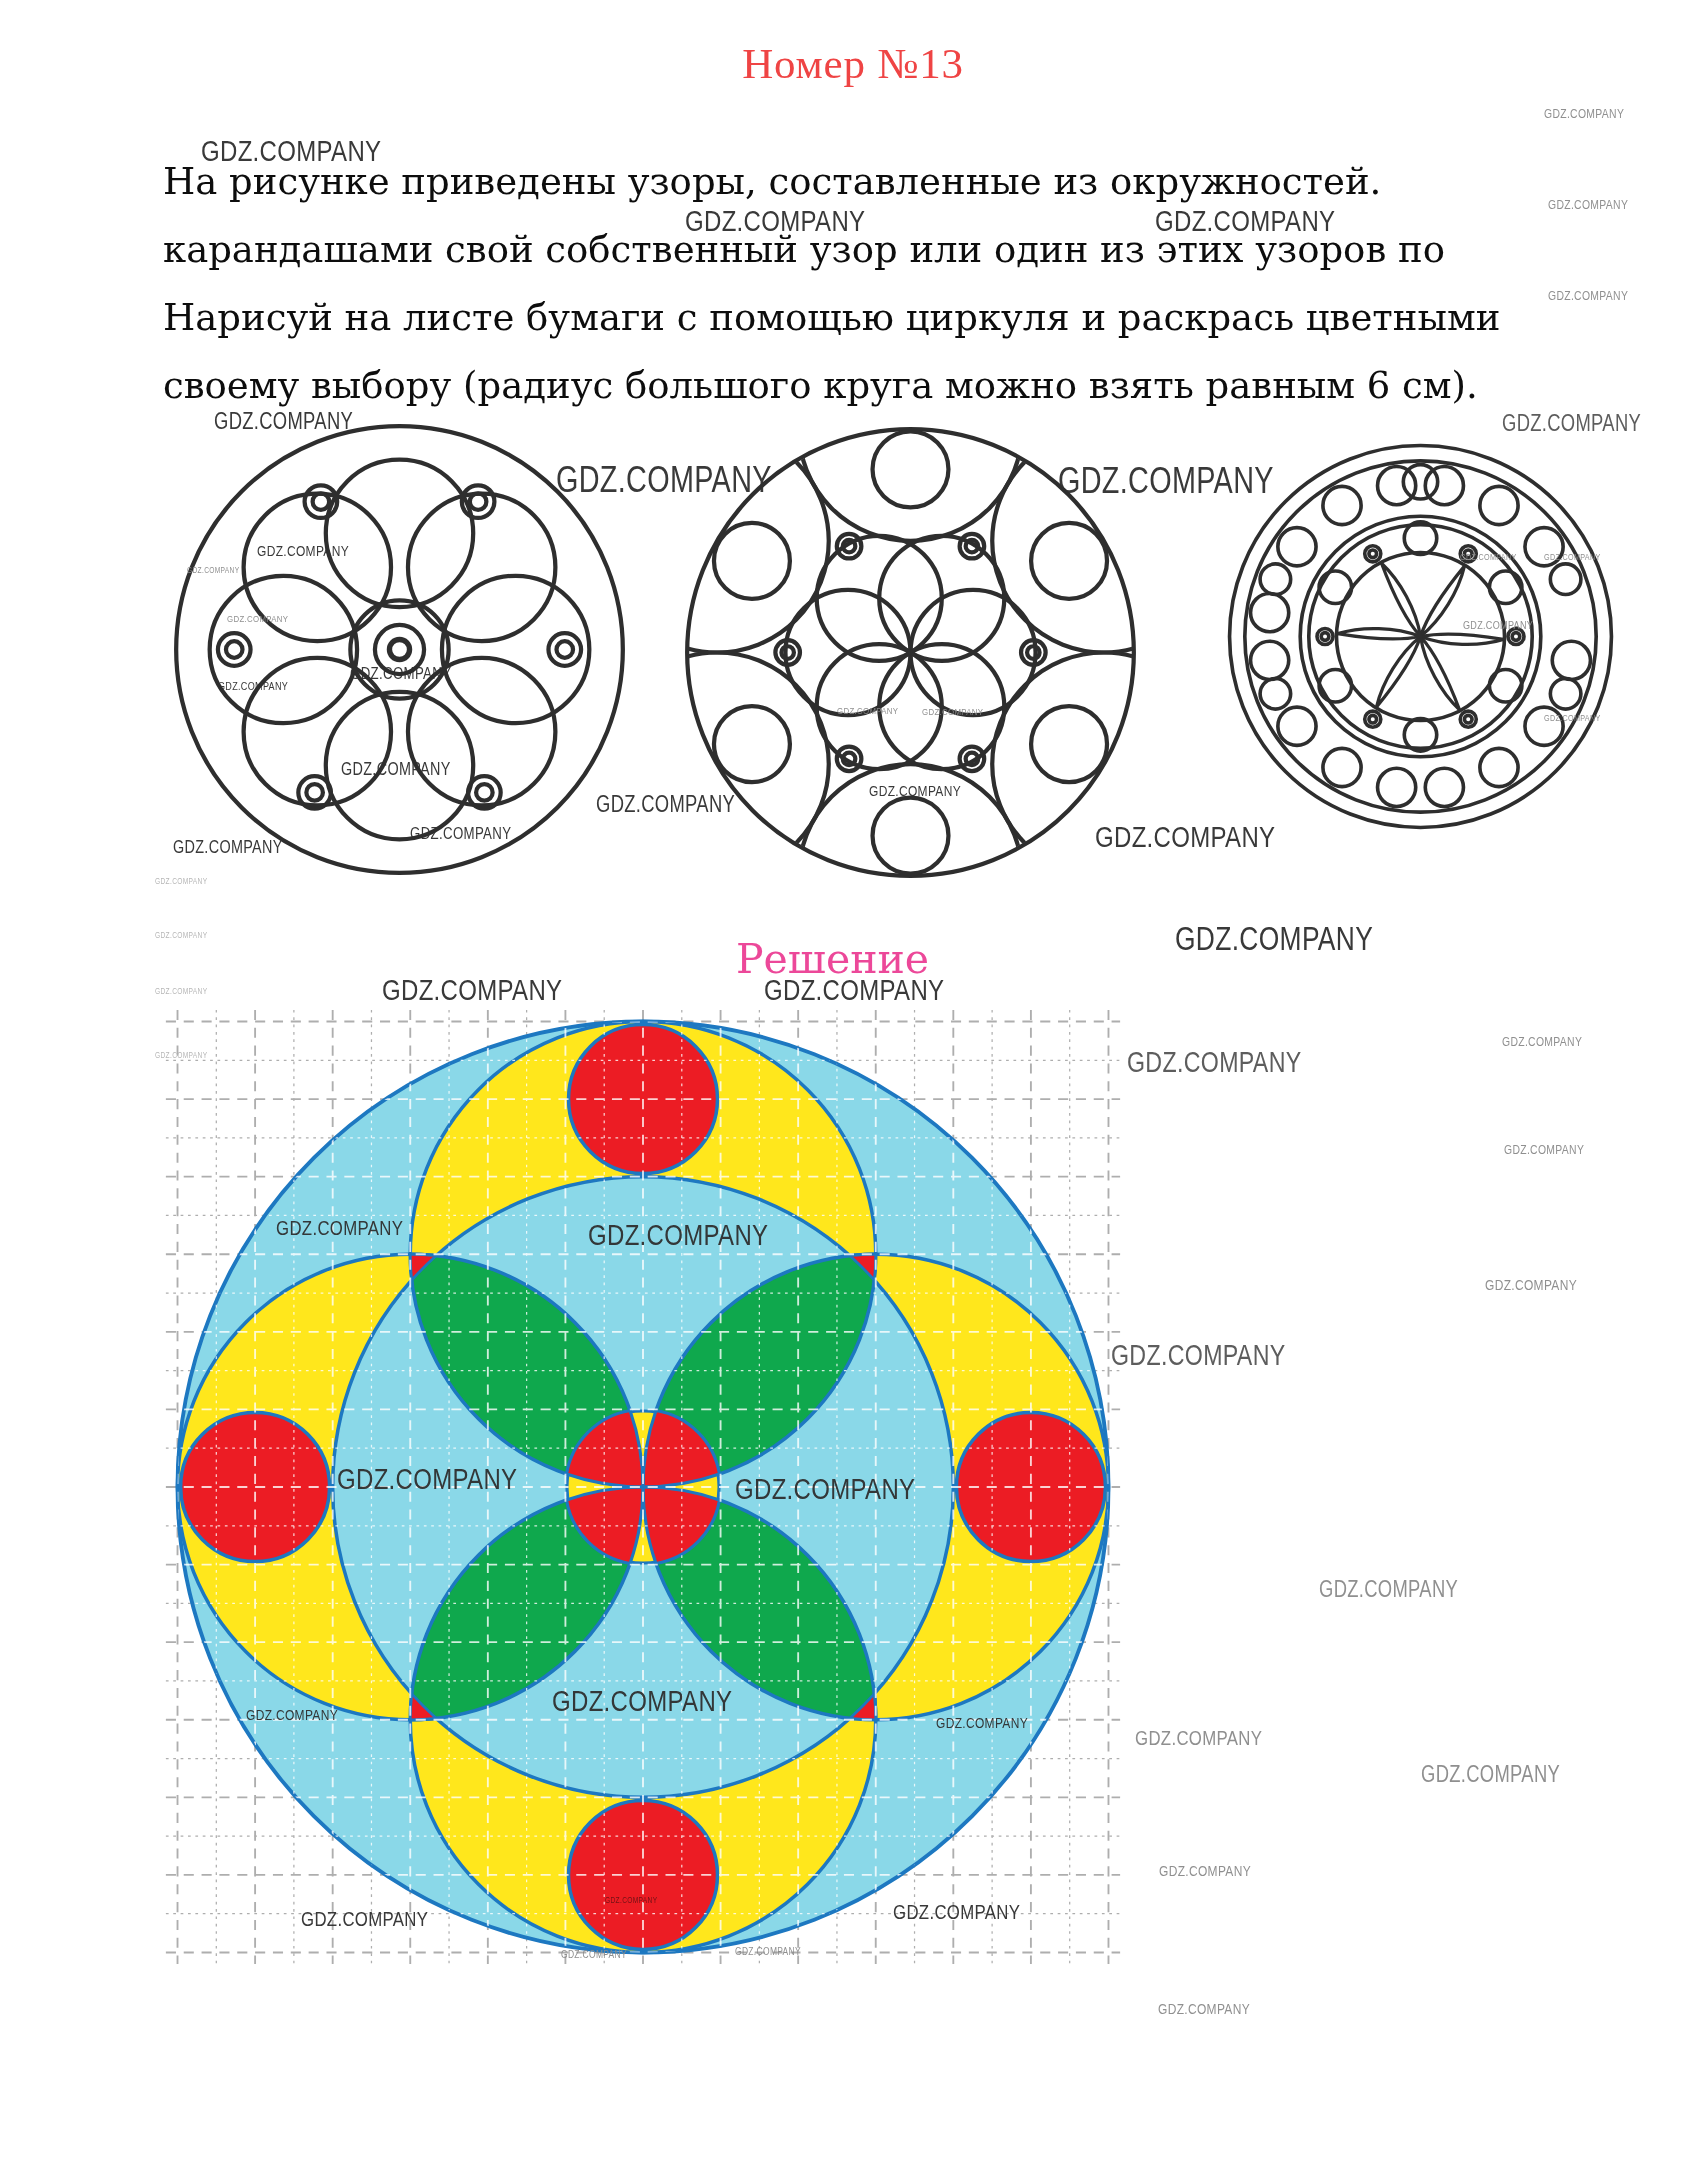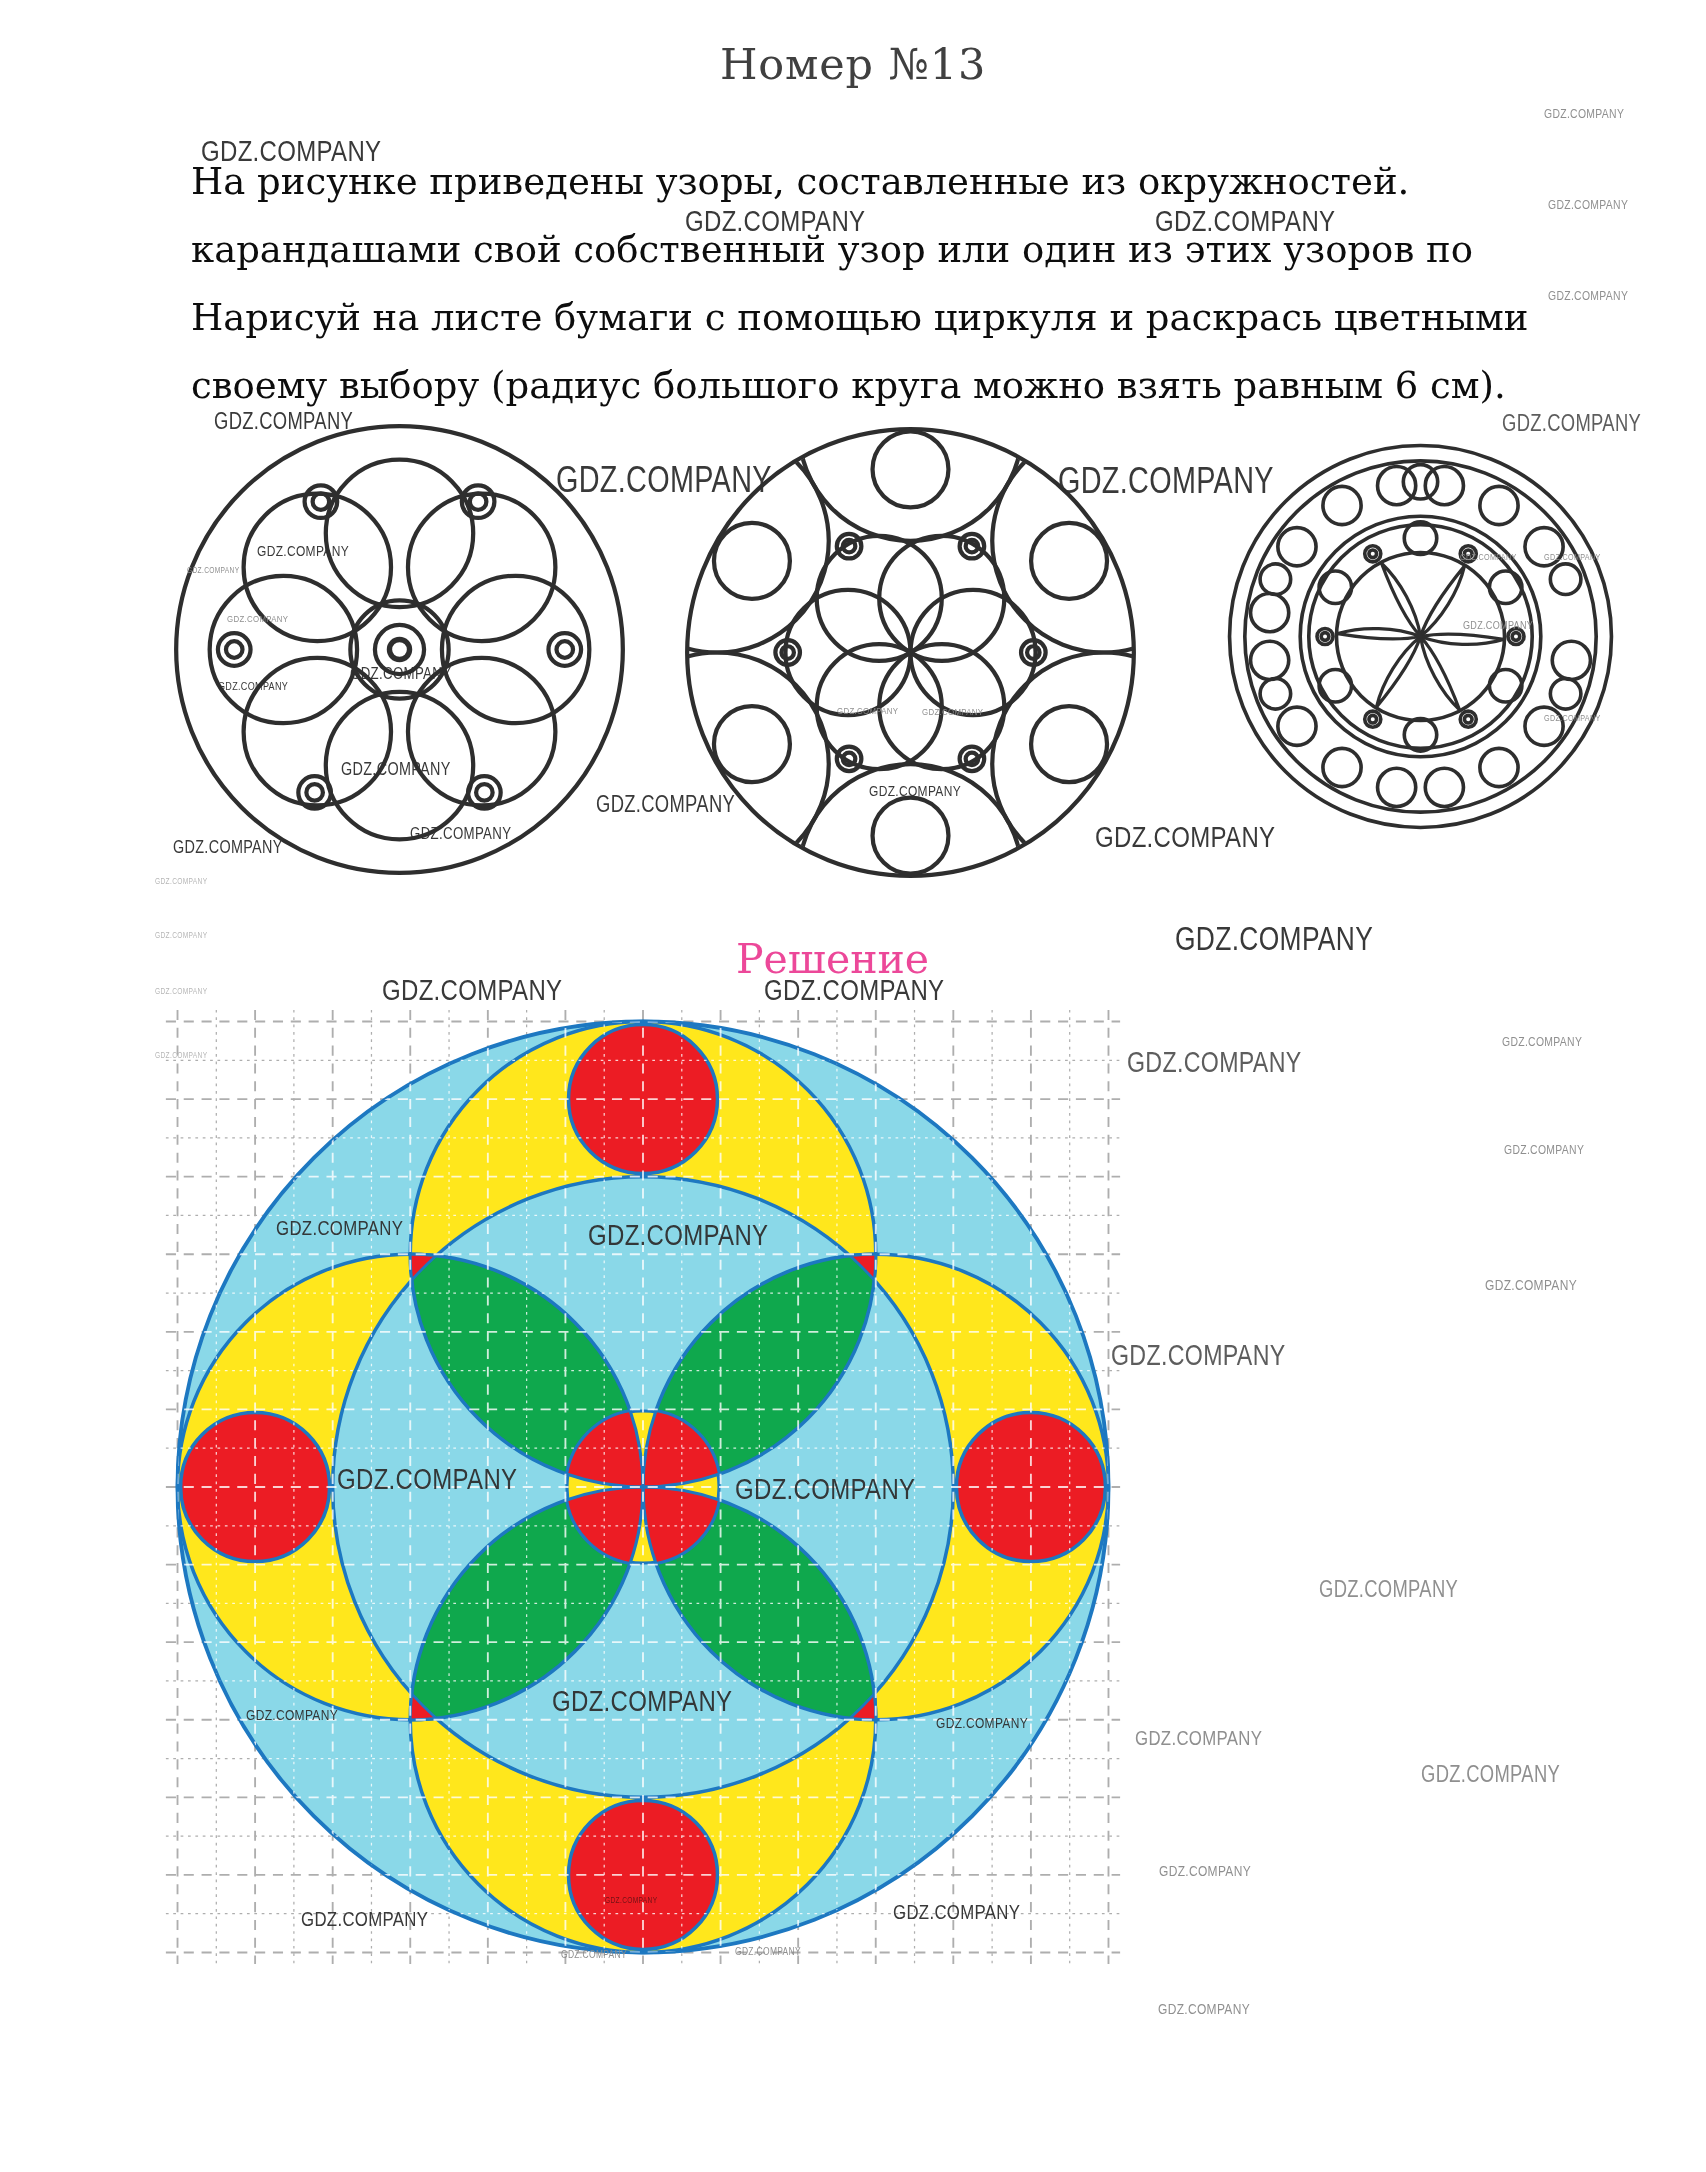--- a/index.html
+++ b/index.html
@@ -4,25 +4,25 @@
 <style>
   html,body{margin:0;padding:0;}
   body{
     width:1706px;height:2172px;position:relative;background:#ffffff;
     font-family:"DejaVu Serif","Liberation Serif",serif;color:#101010;overflow:hidden;
   }
   .abs{position:absolute;}
   
   .page-title{
     left:0;top:39px;width:1706px;text-align:center;
-    font-size:43px;letter-spacing:0.8px;color:#404040;
+    font-size:43px;letter-spacing:0.8px;color:#ef4444;font-family:Liberation Serif, serif;
   }
   .problem{
     left:163px;top:148px;width:1407px;
-    font-size:37px;line-height:68px;color:#0d0d0d;margin-left:28px;
+    font-size:37px;line-height:68px;color:#0d0d0d;
   }
   .solution-heading{
     left:681px;top:935px;width:303px;text-align:center;
     font-size:41px;color:#ec4899;
   }
   
   .wm{
     position:absolute;font-family:"Liberation Sans",sans-serif;
     transform:scaleX(.8);transform-origin:left top;white-space:nowrap;
     letter-spacing:0.4px;line-height:1;

